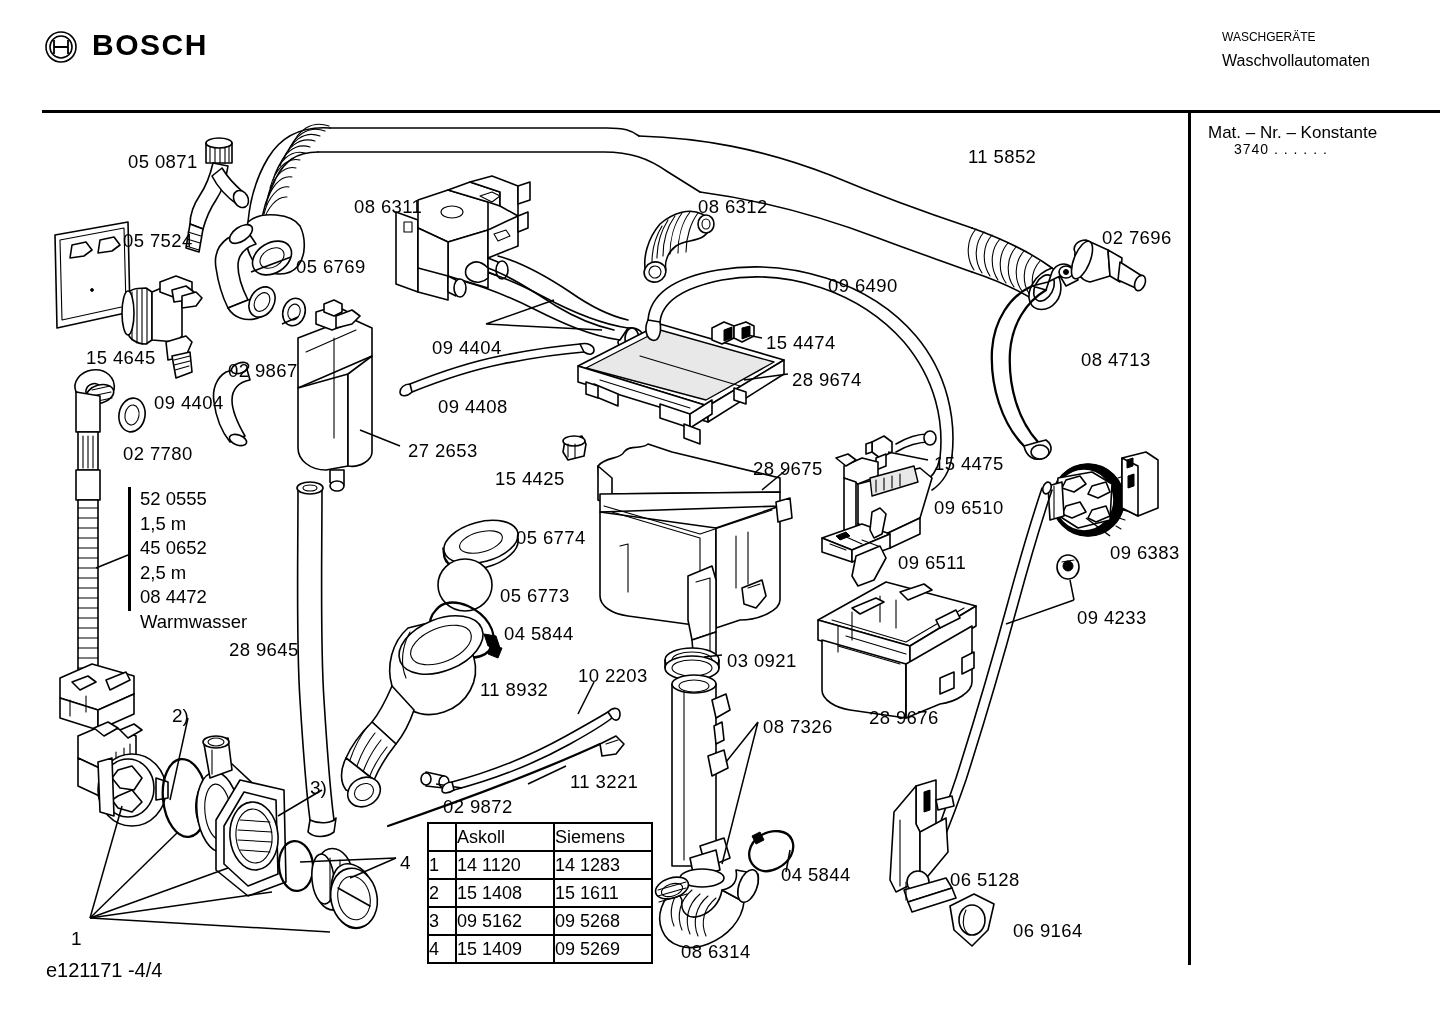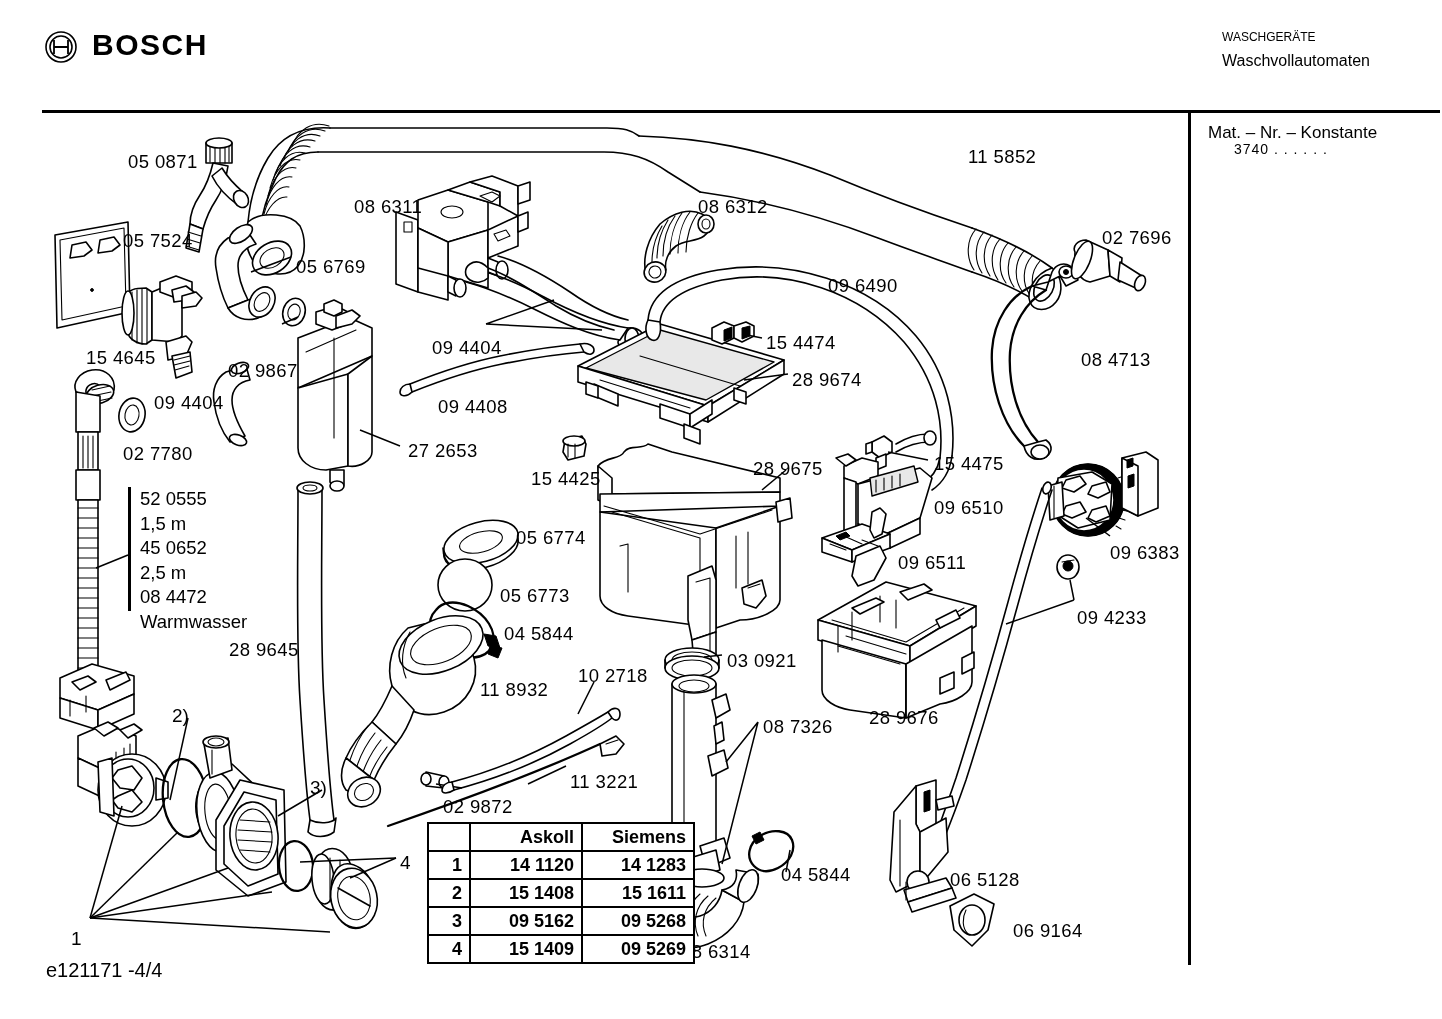--- a/index.html
+++ b/index.html
@@ -28,22 +28,22 @@
   .lbl{position:absolute;font-size:18.5px;white-space:nowrap;letter-spacing:.4px;}
   .cnum{position:absolute;font-size:19px;white-space:nowrap;}
 
   
   .spec-block{position:absolute;left:140px;top:487px;font-size:18.5px;line-height:24.5px;}
   .spec-bracket{position:absolute;left:128px;top:487px;width:3px;height:124px;background:#000;}
 
   
   .parts-table{position:absolute;left:427px;top:822px;border-collapse:collapse;
                background:#fff;font-size:18px;}
-  .parts-table td,.parts-table th{border:2px solid #000;padding:2px 7px;text-align:right;
-               font-weight:bold;height:22px;}
+  .parts-table td,.parts-table th{border:2px solid #000;padding:2px 0;text-align:left;
+               font-weight:normal;height:22px;}
   .parts-table .idx{width:26px;}
   .parts-table .col{width:96px;}
   .parts-table thead td{font-size:18px;}
 
   
   #art{position:absolute;left:0;top:0;width:1442px;height:1019px;}
   #art path,#art line,#art polyline,#art polygon,#art ellipse,#art circle,#art rect{
       vector-effect:non-scaling-stroke;}
   .ln{fill:none;stroke:#000;stroke-width:1.6;stroke-linecap:round;stroke-linejoin:round;}
   .ln2{fill:none;stroke:#000;stroke-width:2.3;stroke-linecap:round;stroke-linejoin:round;}
@@ -643,41 +643,41 @@
       <div class="lbl" style="left: 123px; top: 230px;">05 7524</div>
       <div class="lbl" style="left: 296px; top: 256px;">05 6769</div>
       <div class="lbl" style="left: 228px; top: 332px; margin-top: 28px;">02 9867</div>
       <div class="lbl" style="left: 86px; top: 347px;">15 4645</div>
       <div class="lbl" style="left: 154px; top: 392px;">09 4404</div>
       <div class="lbl" style="left: 123px; top: 443px;">02 7780</div>
       <div class="lbl" style="left: 354px; top: 196px;">08 6311</div>
       <div class="lbl" style="left: 432px; top: 337px;">09 4404</div>
       <div class="lbl" style="left: 438px; top: 396px;">09 4408</div>
       <div class="lbl" style="left: 408px; top: 440px;">27 2653</div>
-      <div class="lbl" style="left: 495px; top: 468px; margin-left: 36px;">15 4425</div>
+      <div class="lbl" style="left: 495px; top: 468px;">15 4425</div>
       <div class="lbl" style="left: 229px; top: 639px;">28 9645</div>
       <div class="lbl" style="left: 698px; top: 196px;">08 6312</div>
       <div class="lbl" style="left: 968px; top: 146px;">11 5852</div>
       <div class="lbl" style="left: 828px; top: 275px;">09 6490</div>
       <div class="lbl" style="left: 1102px; top: 227px;">02 7696</div>
       <div class="lbl" style="left: 1081px; top: 349px;">08 4713</div>
       <div class="lbl" style="left: 766px; top: 332px;">15 4474</div>
       <div class="lbl" style="left: 792px; top: 369px;">28 9674</div>
       <div class="lbl" style="left: 934px; top: 453px;">15 4475</div>
       <div class="lbl" style="left: 934px; top: 497px;">09 6510</div>
       <div class="lbl" style="left: 898px; top: 552px;">09 6511</div>
       <div class="lbl" style="left: 753px; top: 458px;">28 9675</div>
       <div class="lbl" style="left: 869px; top: 707px;">28 9676</div>
       <div class="lbl" style="left: 1110px; top: 542px;">09 6383</div>
       <div class="lbl" style="left: 1077px; top: 607px;">09 4233</div>
       <div class="lbl" style="left: 516px; top: 527px;">05 6774</div>
       <div class="lbl" style="left: 500px; top: 585px;">05 6773</div>
       <div class="lbl" style="left: 504px; top: 623px;">04 5844</div>
       <div class="lbl" style="left: 480px; top: 679px;">11 8932</div>
-      <div class="lbl" style="left: 578px; top: 665px;">10 2718</div>
+      <div class="lbl" style="left: 578px; top: 665px;">10 2203</div>
       <div class="lbl" style="left: 570px; top: 771px;">11 3221</div>
       <div class="lbl" style="left: 443px; top: 796px;">02 9872</div>
       <div class="lbl" style="left: 727px; top: 650px;">03 0921</div>
       <div class="lbl" style="left: 763px; top: 716px;">08 7326</div>
       <div class="lbl" style="left: 781px; top: 864px;">04 5844</div>
       <div class="lbl" style="left: 681px; top: 941px;">08 6314</div>
       <div class="lbl" style="left: 950px; top: 869px;">06 5128</div>
       <div class="lbl" style="left: 1013px; top: 920px;">06 9164</div>
       <div class="cnum" style="left: 71px; top: 928px;">1</div>
       <div class="cnum" style="left: 172px; top: 705px;">2)</div>

